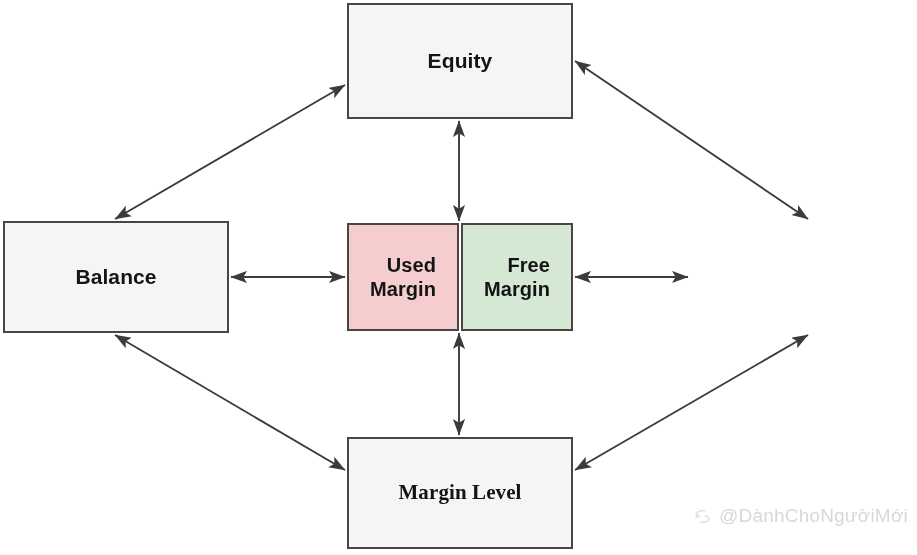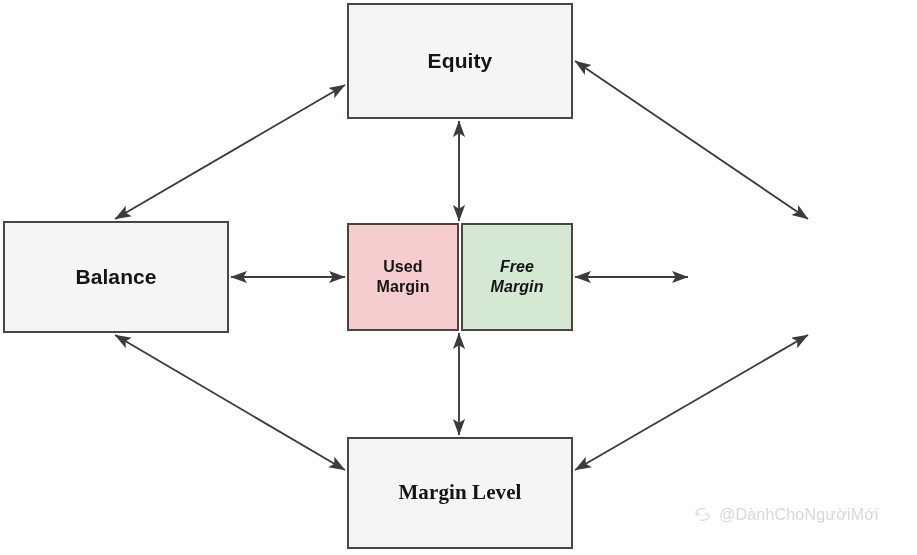--- a/index.html
+++ b/index.html
@@ -61,49 +61,49 @@
     width: 112px;
     height: 108px;
     background: #f5cdce;
   }
   #node-free-margin {
     left: 461px;
     top: 223px;
     width: 112px;
     height: 108px;
     background: #d5e8d4;
-    font-style: italic;
   }
   #node-unrealized-pl {
     left: 690px;
     top: 221px;
     width: 224px;
     height: 112px;
   }
   #node-margin-level {
     left: 347px;
     top: 437px;
     width: 226px;
     height: 112px;
     font-family: Liberation Serif, serif;
   }
   #node-used-margin .node-label,
   #node-free-margin .node-label {
-    font-size: 16px;
+    font-size: 20px;
+    text-align: right;
   }
   #watermark {
     position: absolute;
     left: 693px;
     top: 505px;
     z-index: 5;
     display: flex;
     align-items: center;
     gap: 7px;
     color: #d8d8d8;
-    font-size: 16px;
+    font-size: 19px;
     letter-spacing: 0.2px;
     white-space: nowrap;
     user-select: none;
   }
   #watermark .wm-logo {
     display: block;
     width: 19px;
     height: 19px;
     color: #dcdcdc;
   }

